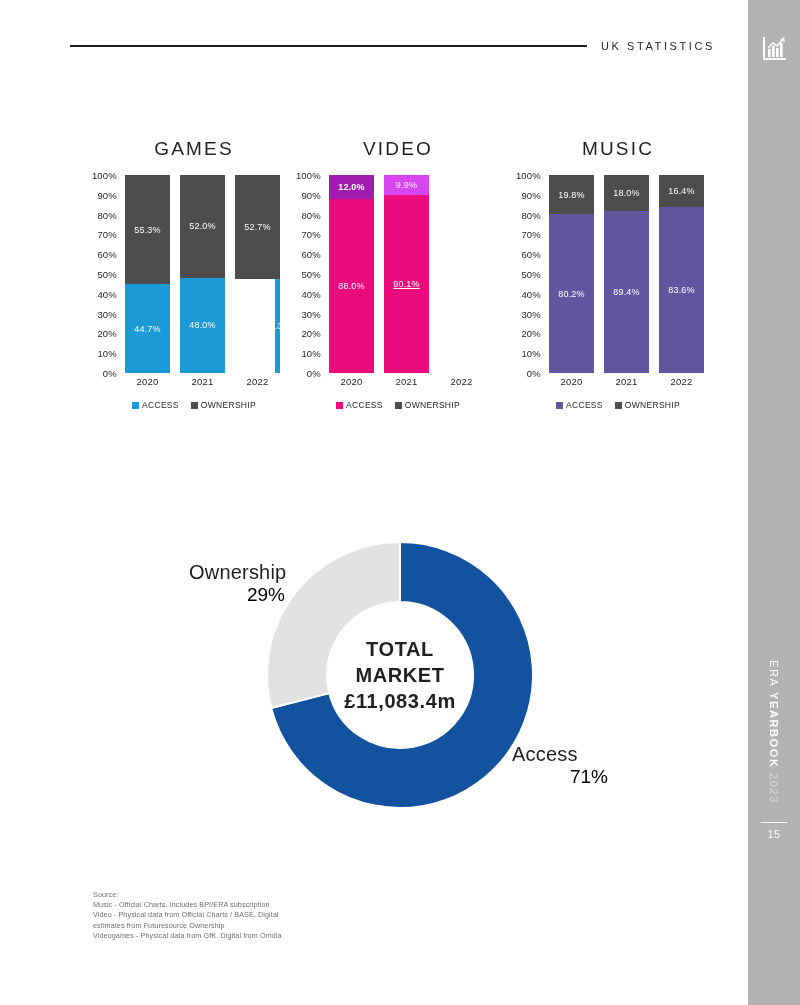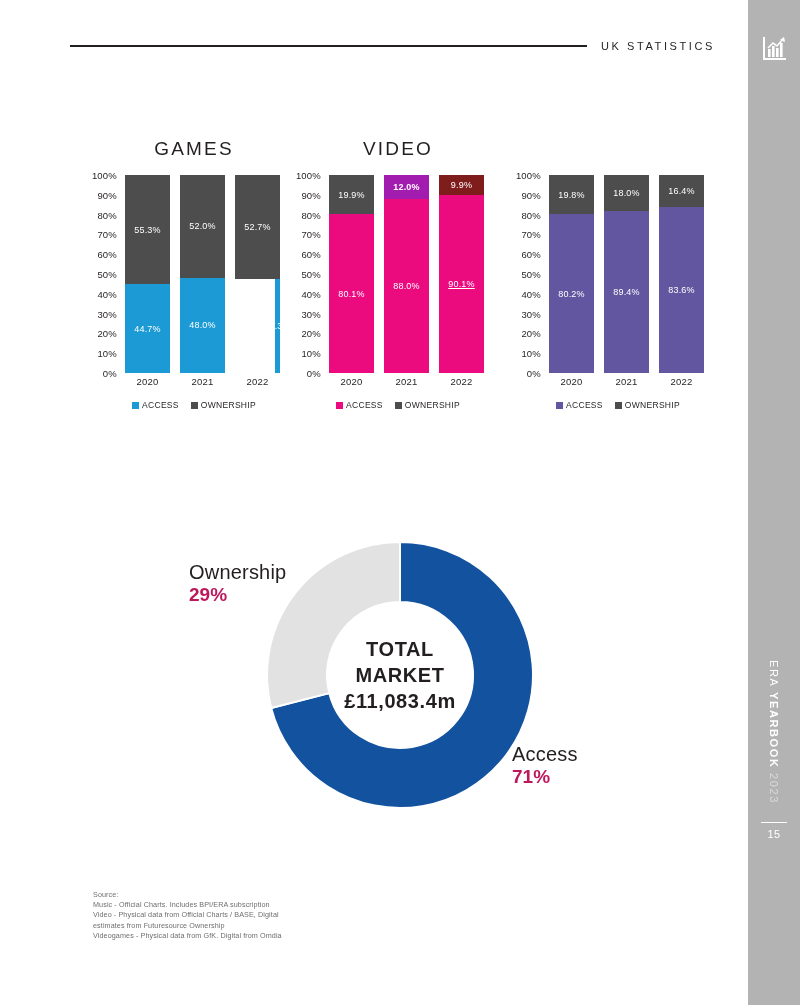--- a/index.html
+++ b/index.html
@@ -240,23 +240,24 @@
     text-align: left;
   }
   .pie-label-name {
     font-size: 20px;
     color: #231f20;
     line-height: 24px;
     letter-spacing: 0.2px;
   }
   .pie-label-pct {
     font-size: 19px;
-    font-weight: bold;
-    color: #be185d;
+    font-weight: normal;
+    color: #000000;
     line-height: 22px;
+    text-align: right;
   }
 
   
   #source-note {
     position: absolute;
     left: 78px;
     top: 890px;
     width: 320px;
     font-size: 7.2px;
     line-height: 10.2px;
@@ -327,29 +328,25 @@
       <div class="axis-tick" style="top: 60%;">40%</div>
       <div class="axis-tick" style="top: 50%;">50%</div>
       <div class="axis-tick" style="top: 40%;">60%</div>
       <div class="axis-tick" style="top: 30%;">70%</div>
       <div class="axis-tick" style="top: 20%;">80%</div>
       <div class="axis-tick" style="top: 10%;">90%</div>
       <div class="axis-tick" style="top: 0%;">100%</div>
     </div>
   <div class="plot">
       <div class="bar">
-        <div class="seg seg-own" style="height: 19.9%; background: rgb(77, 77, 77);">19.9%</div>
-        <div class="seg" style="height: 80.1%; background: rgb(236, 10, 127);">80.1%</div>
-      </div>
-      <div class="bar">
         <div class="seg seg-own" style="height: 12%; background: #a21caf; font-weight: bold;">12.0%</div>
         <div class="seg" style="height: 88%; background: rgb(236, 10, 127);">88.0%</div>
       </div>
       <div class="bar">
-        <div class="seg seg-own" style="height: 9.9%; background: #7f1d1d;">9.9%</div>
+        <div class="seg seg-own" style="height: 9.9%; background: #d946ef;">9.9%</div>
         <div class="seg" style="height: 90.1%; background: rgb(236, 10, 127); text-decoration: underline;">90.1%</div>
       </div>
     </div>
   <div class="xlabels">
       <div class="xlabel">2020</div>
       <div class="xlabel">2021</div>
       <div class="xlabel">2022</div>
     </div>
   <div class="legend">
     <div class="legend-item">
@@ -357,20 +354,21 @@
       <span>ACCESS</span>
     </div>
     <div class="legend-item">
       <span class="swatch" style="background: rgb(77, 77, 77);"></span>
       <span>OWNERSHIP</span>
     </div>
   </div>
 </div>
 
 <div class="panel" id="panel-music">
+  <div class="panel-title">MUSIC</div>
   <div class="axis-labels">
       <div class="axis-tick" style="top: 100%;">0%</div>
       <div class="axis-tick" style="top: 90%;">10%</div>
       <div class="axis-tick" style="top: 80%;">20%</div>
       <div class="axis-tick" style="top: 70%;">30%</div>
       <div class="axis-tick" style="top: 60%;">40%</div>
       <div class="axis-tick" style="top: 50%;">50%</div>
       <div class="axis-tick" style="top: 40%;">60%</div>
       <div class="axis-tick" style="top: 30%;">70%</div>
       <div class="axis-tick" style="top: 20%;">80%</div>

